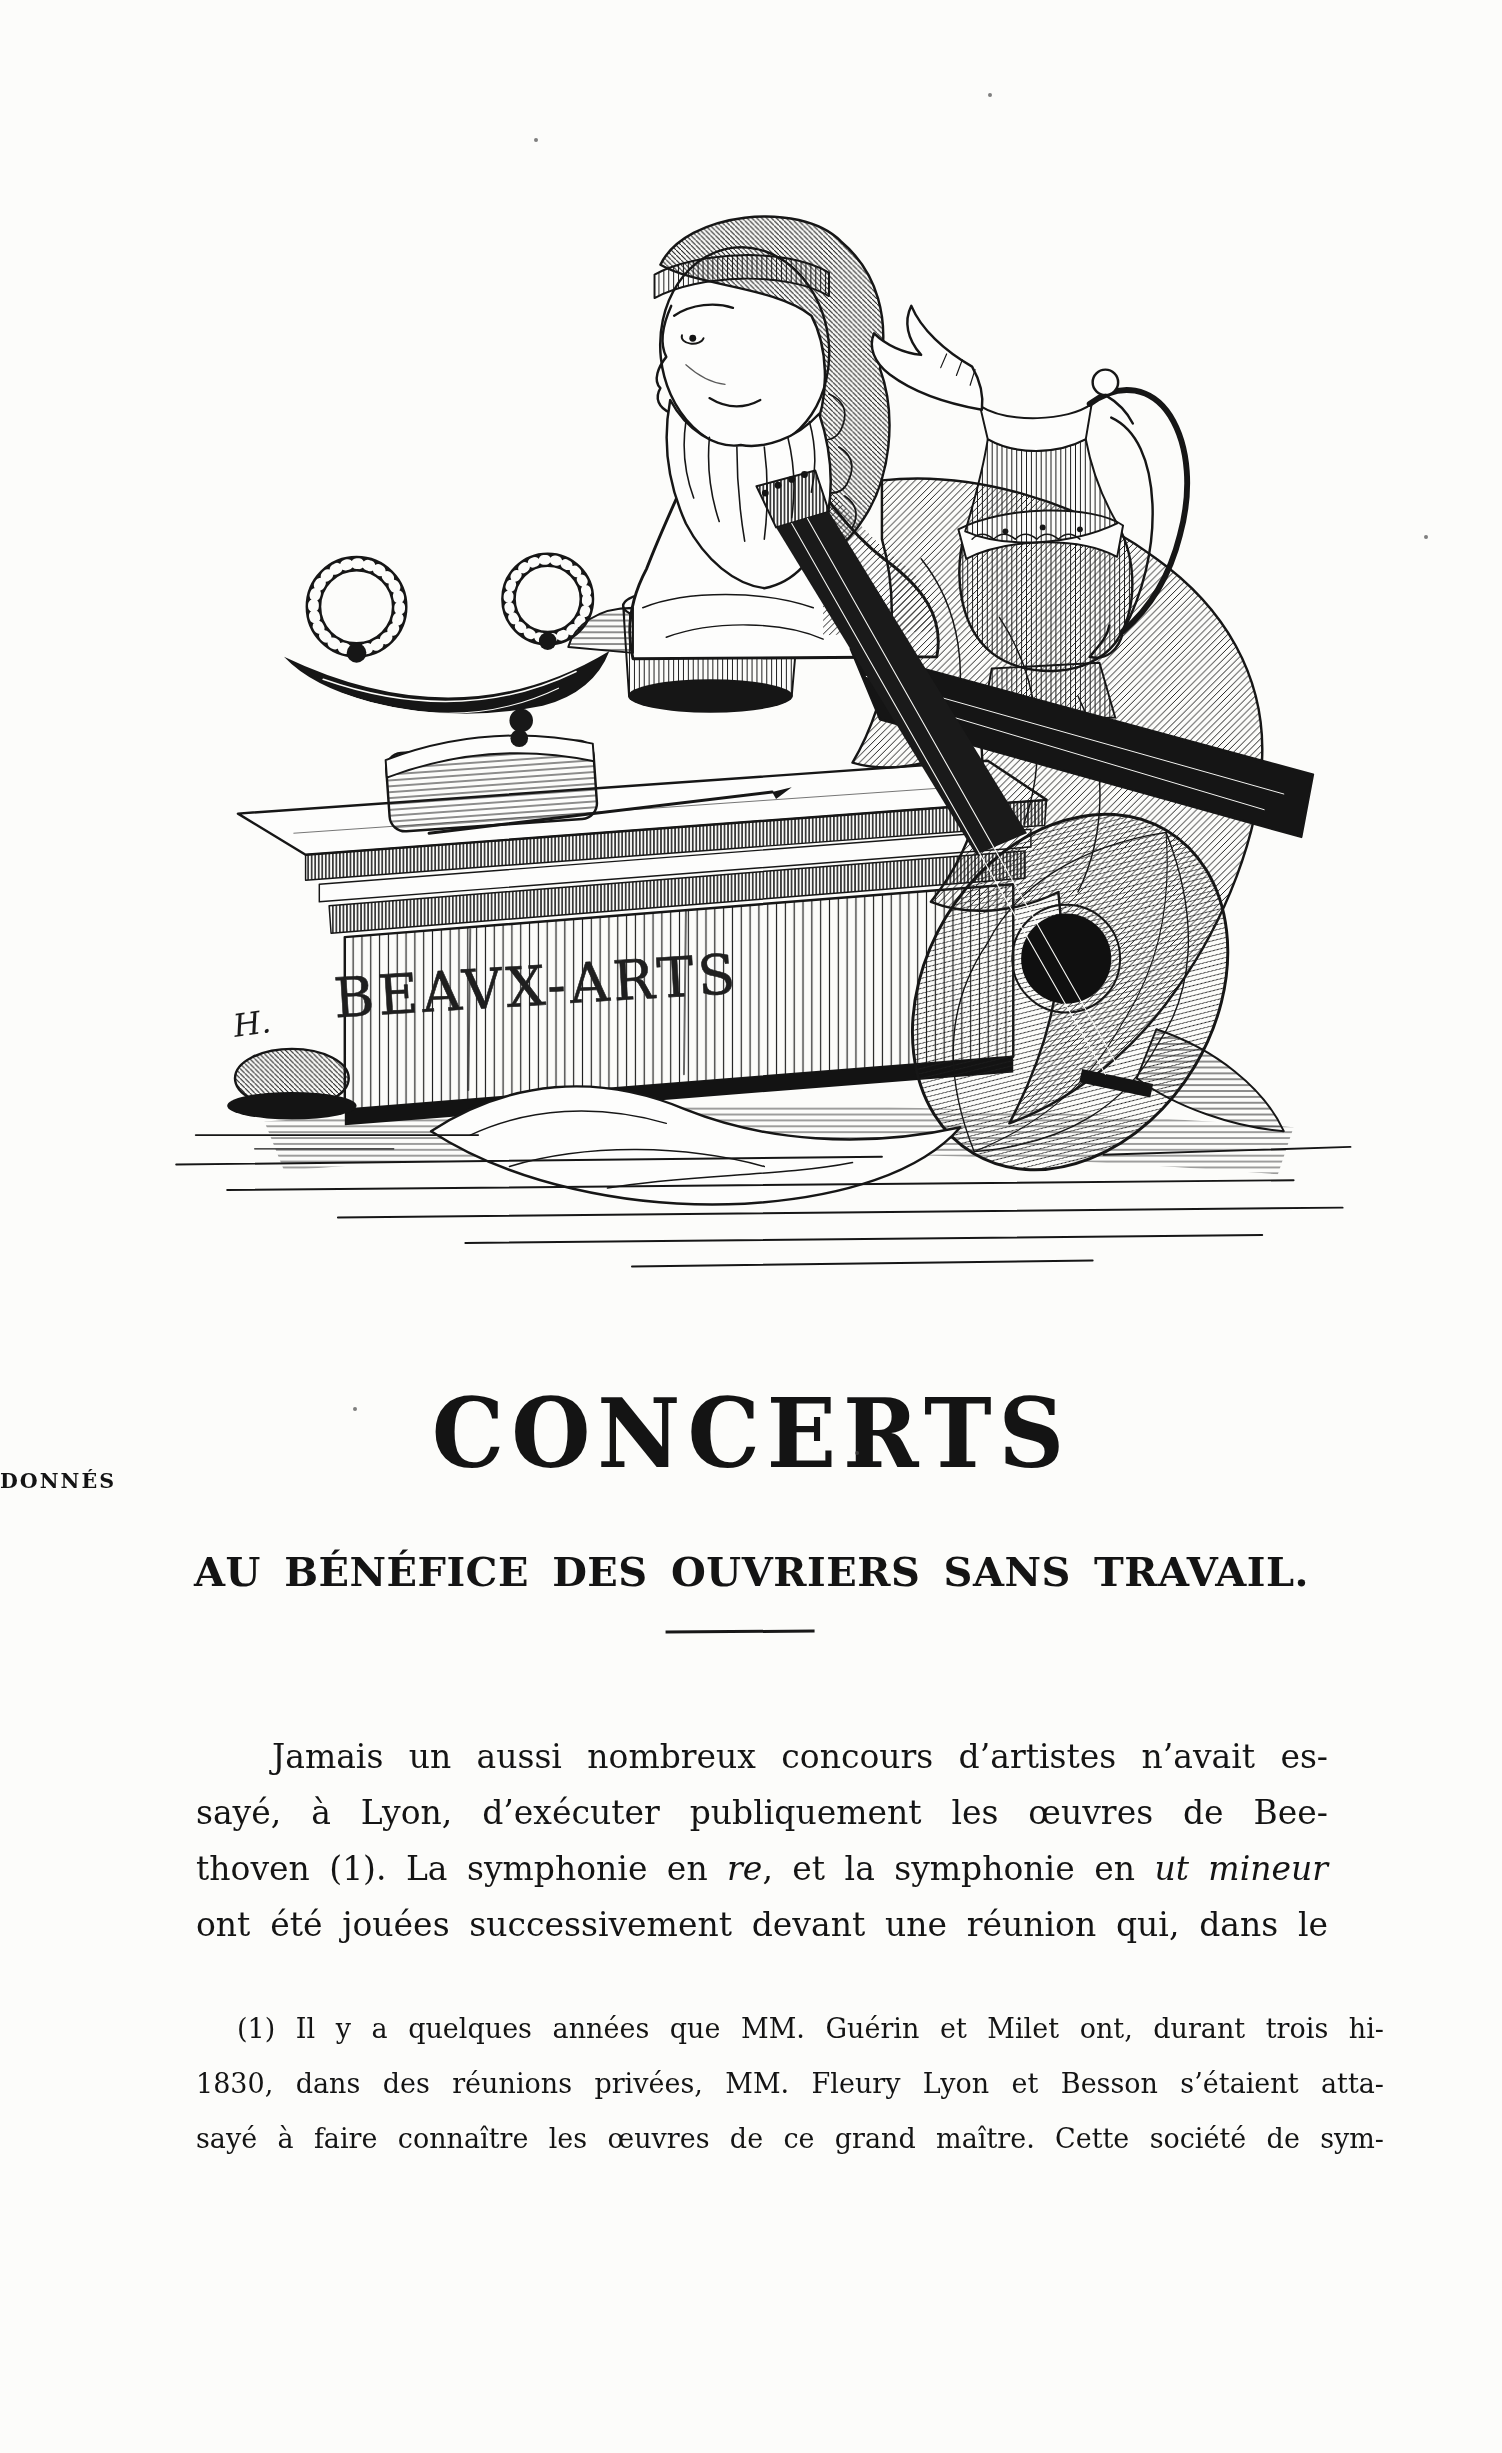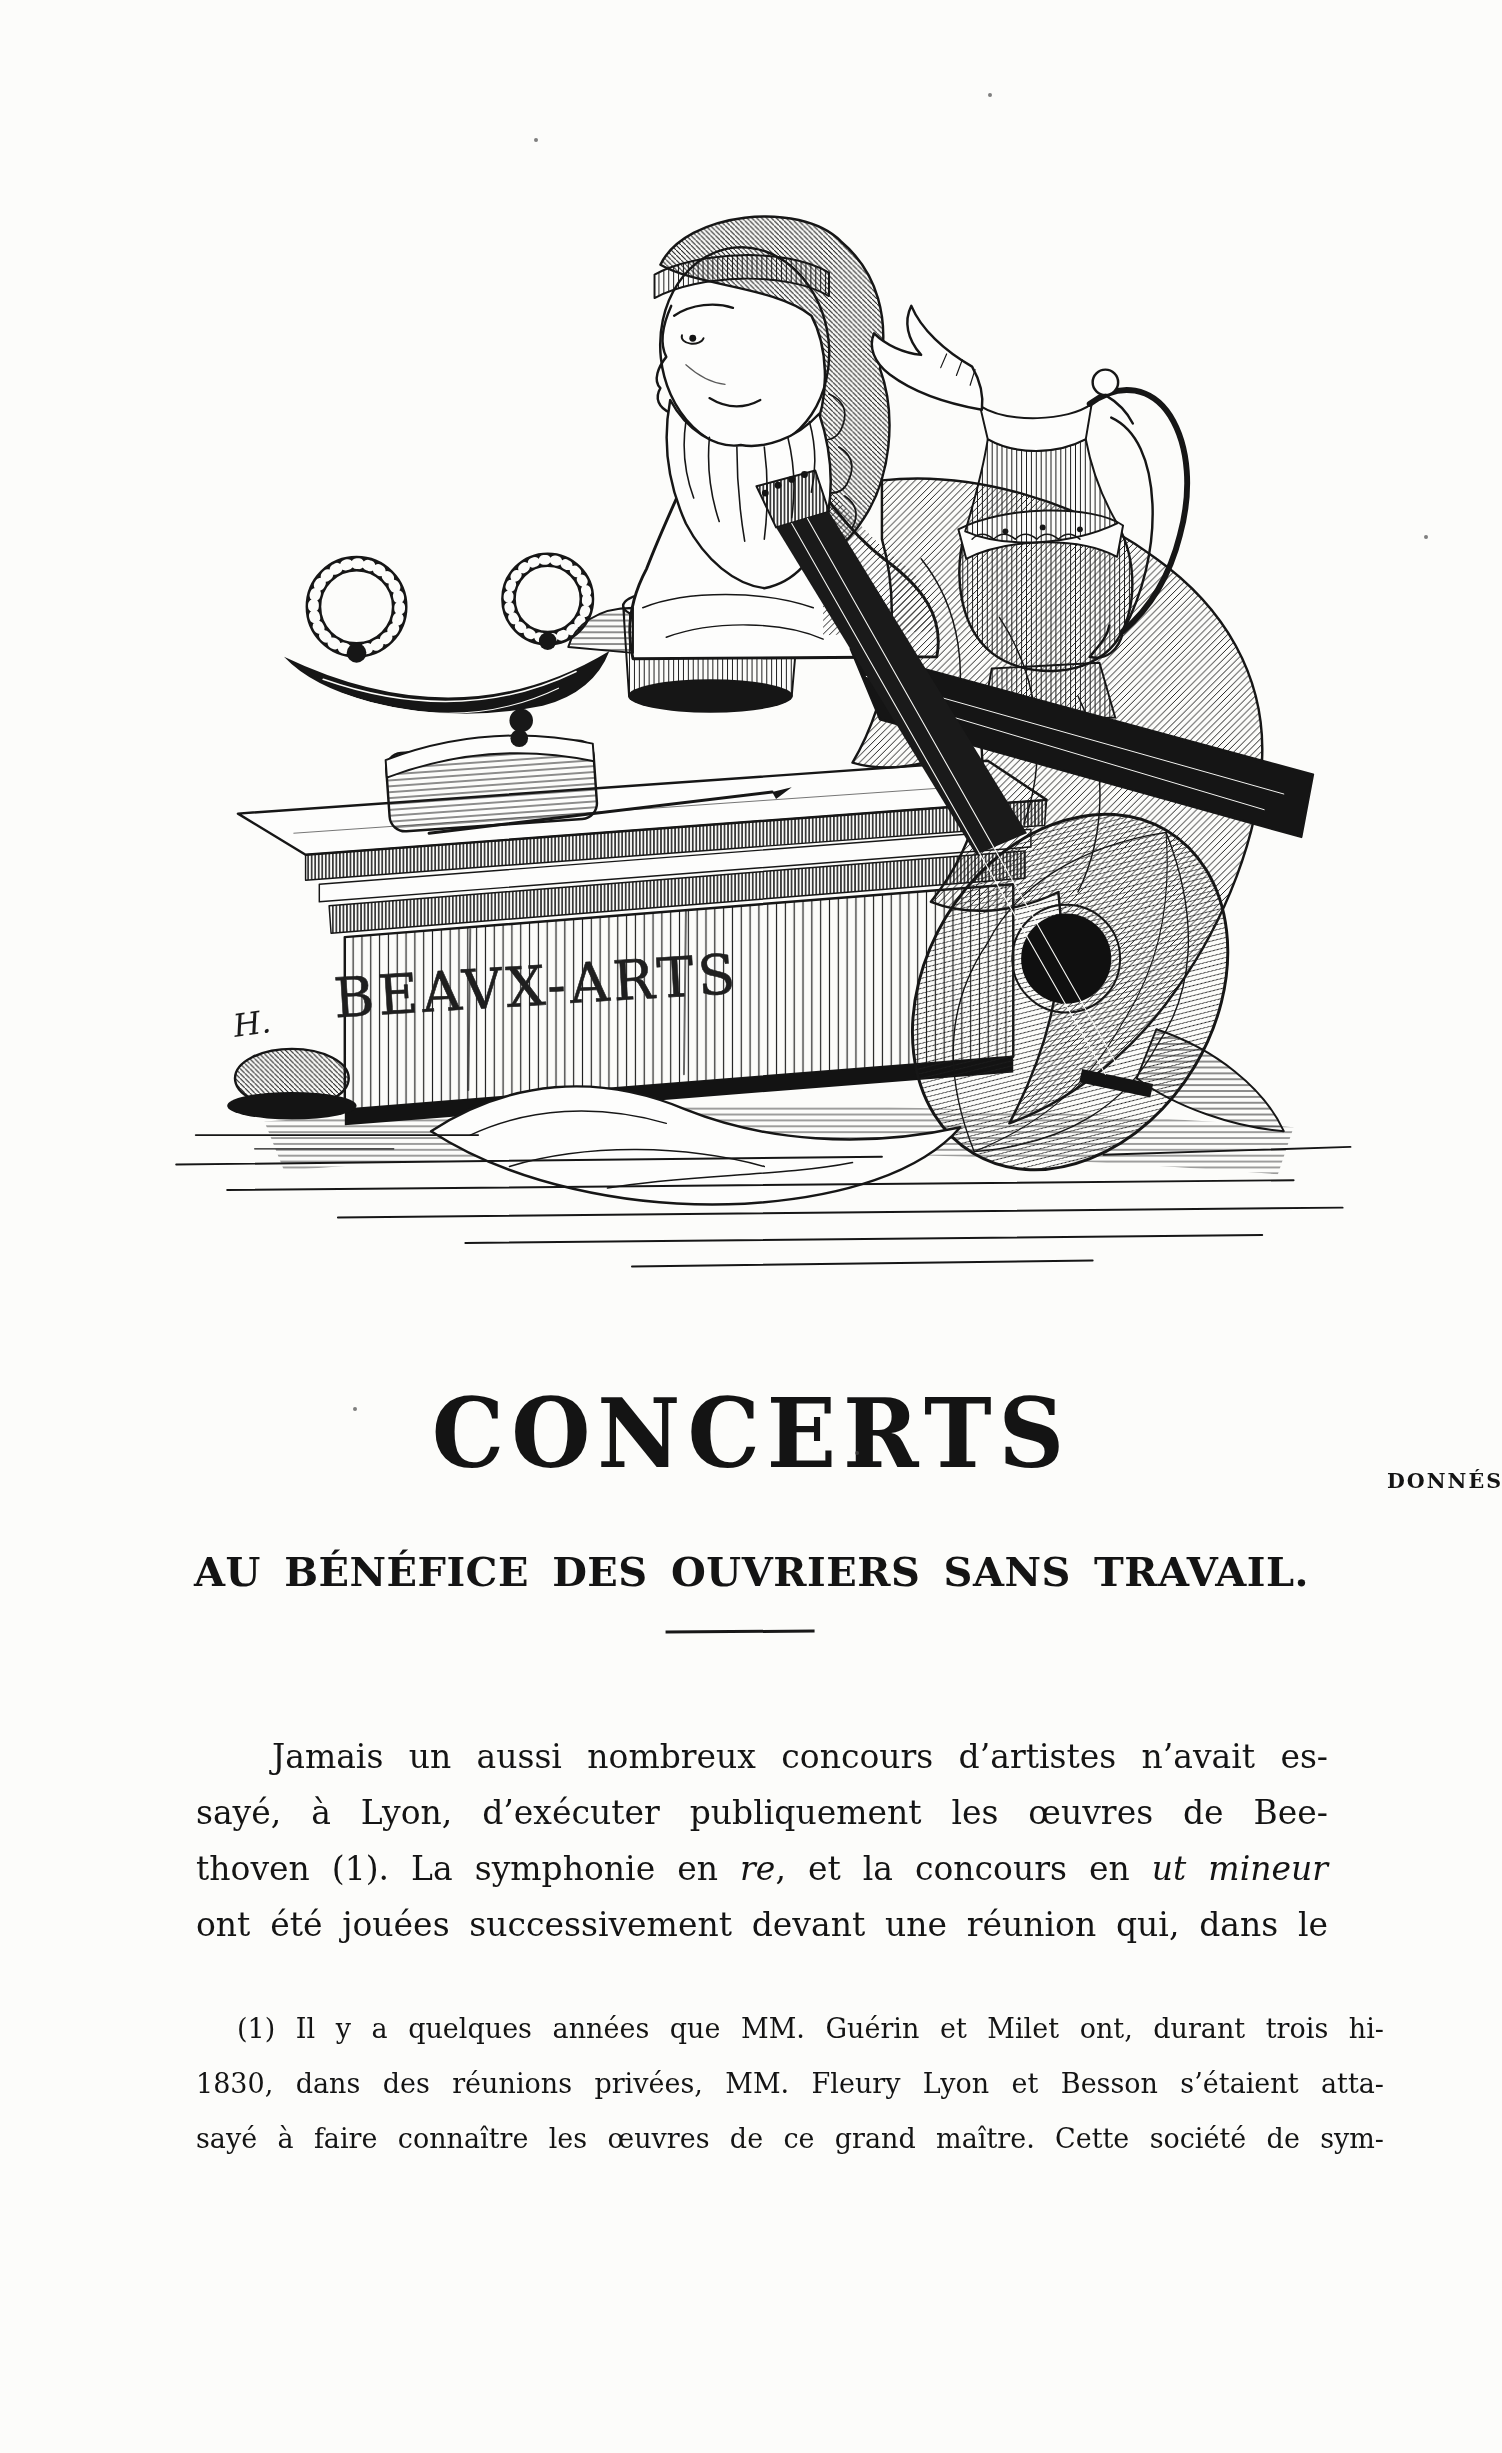--- a/index.html
+++ b/index.html
@@ -20,21 +20,21 @@
   .title{
     position:absolute;top:1319px;left:0;width:100%;
     text-align:center;
     font-size:91px;font-weight:bold;
     letter-spacing:6.9px;
     transform:scaleY(1.05);
     white-space:nowrap;
   }
   .subtitle{
     position:absolute;top:1469px;left:0;width:100%;
-    text-align:right;
+    text-align:left;
     font-size:20.6px;font-weight:bold;letter-spacing:2px;
   }
   .dedication{
     position:absolute;top:1515px;left:0;width:100%;
     text-align:center;
     font-size:40px;font-weight:bold;
     letter-spacing:0.5px;word-spacing:8.8px;
     white-space:nowrap;
   }
   .rule{
@@ -221,21 +221,21 @@
   </figure>
 
   <h1 class="title">CONCERTS</h1>
   <div class="subtitle">DONNÉS</div>
   <h2 class="dedication">AU BÉNÉFICE DES OUVRIERS SANS TRAVAIL.</h2>
   <div class="rule"></div>
 
   <p class="body-text">
     <span class="bline indent">Jamais un aussi nombreux concours d’artistes n’avait es-</span>
     <span class="bline">sayé, à Lyon, d’exécuter publiquement les œuvres de Bee-</span>
-    <span class="bline"><span>thoven (1). La symphonie en </span><i>re</i><span>, et la concours en </span><i>ut mineur</i></span>
+    <span class="bline"><span>thoven (1). La symphonie en </span><i>re</i><span>, et la symphonie en </span><i>ut mineur</i></span>
     <span class="bline">ont été jouées successivement devant une réunion qui, dans le</span>
   </p>
 
   <p class="footnote">
     <span class="fline first">(1) Il y a quelques années que MM. Guérin et Milet ont, durant trois hi-</span>
     <span class="fline">1830, dans des réunions privées, MM. Fleury Lyon et Besson s’étaient atta-</span>
     <span class="fline">sayé à faire connaître les œuvres de ce grand maître. Cette société de sym-</span>
   </p>
 
   <div class="speck" style="left:534px;top:138px"></div>

